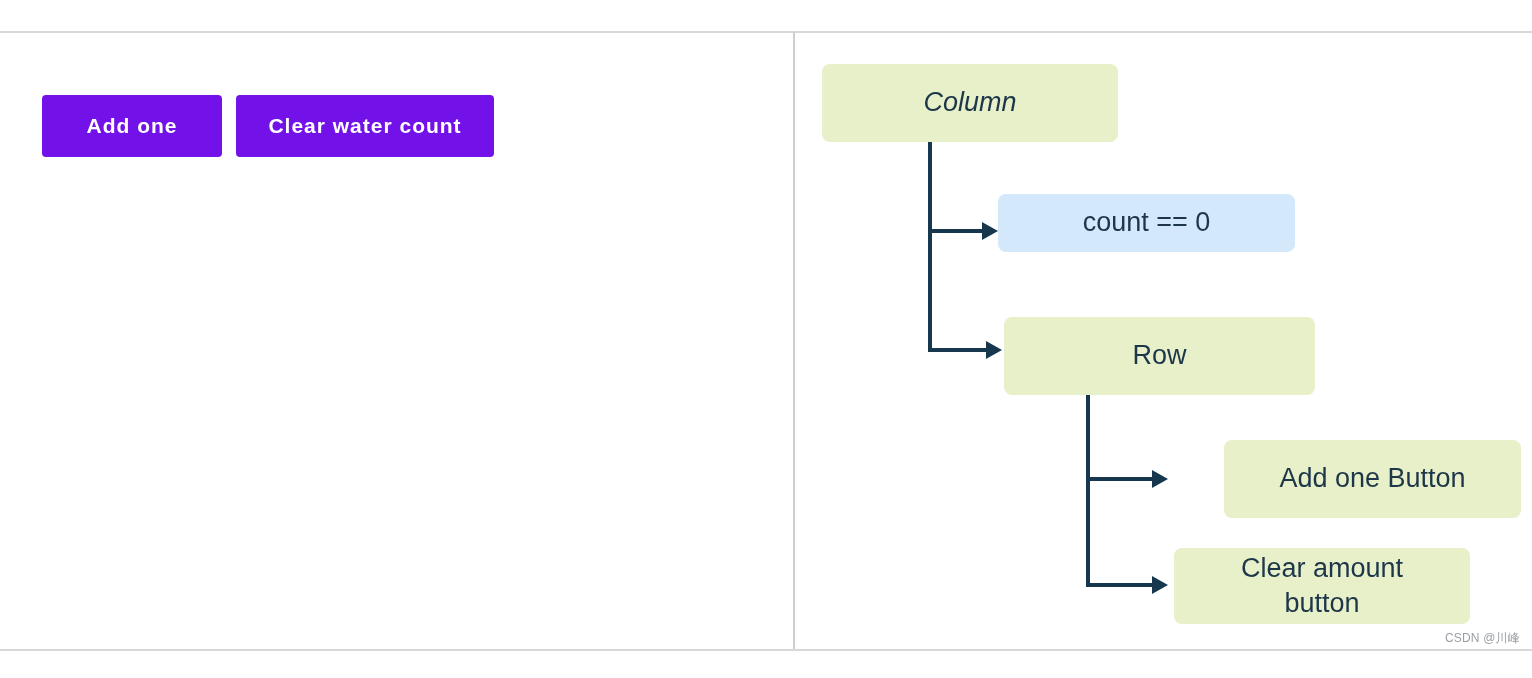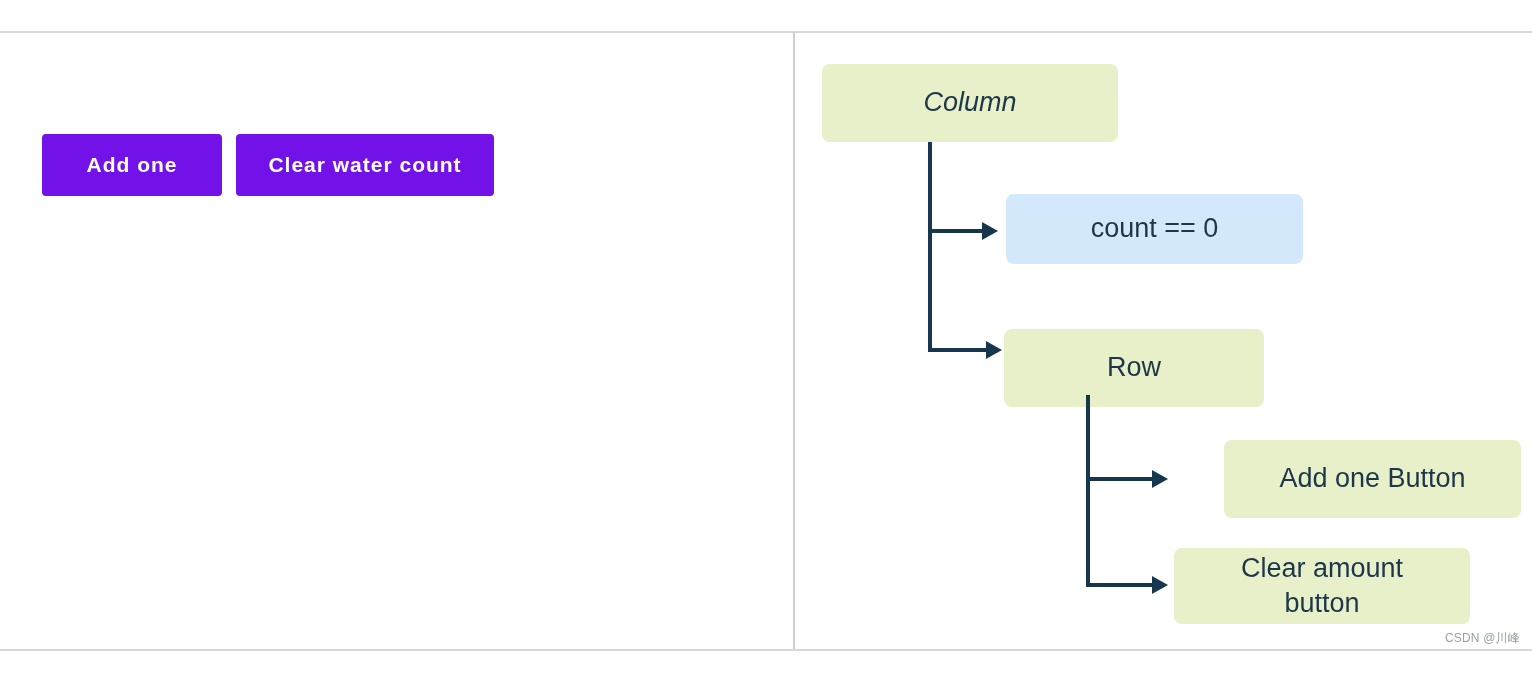--- a/index.html
+++ b/index.html
@@ -36,21 +36,20 @@
     border: none;
     border-radius: 4px;
     font-family: "Liberation Sans", sans-serif;
     font-size: 21px;
     font-weight: 700;
     letter-spacing: 1px;
     cursor: pointer;
     display: flex;
     align-items: center;
     justify-content: center;
-    margin-top: 39px;
   }
   .btn-add-one   { left: 42px;  top: 95px; width: 180px; height: 62px; }
   .btn-clear     { left: 236px; top: 95px; width: 258px; height: 62px; }
 
   
   .node {
     position: absolute;
     border-radius: 8px;
     display: flex;
     align-items: center;
@@ -58,22 +57,22 @@
     text-align: center;
     color: #1d3649;
     font-size: 27px;
     font-weight: 500;
     line-height: 1.3;
   }
   .node-green { background: #e7f0c8; }
   .node-blue  { background: #d4e8fb; }
 
   .node-column { left: 822px;  top: 64px;  width: 296px; height: 78px; font-style: italic; }
-  .node-cond   { left: 998px;  top: 194px; width: 297px; height: 70px; margin-left: 8px; }
-  .node-row    { left: 1004px; top: 329px; width: 260px; height: 78px; }
+  .node-cond   { left: 998px;  top: 194px; width: 297px; height: 58px; }
+  .node-row    { left: 1004px; top: 317px; width: 311px; height: 78px; }
   .node-addbtn { left: 1224px; top: 440px; width: 297px; height: 78px; }
   .node-clrbtn { left: 1174px; top: 548px; width: 296px; height: 76px; padding: 0 48px; }
 
   
   .vline, .hline { position: absolute; background: #17374e; }
   .vline-column { left: 928px;  top: 142px; width: 4px; height: 210px; }
   .vline-row    { left: 1086px; top: 395px; width: 4px; height: 192px; }
 
   .hline-cond   { left: 928px;  top: 229px; width: 56px; height: 4px; }
   .hline-rownd  { left: 928px;  top: 348px; width: 60px; height: 4px; }

